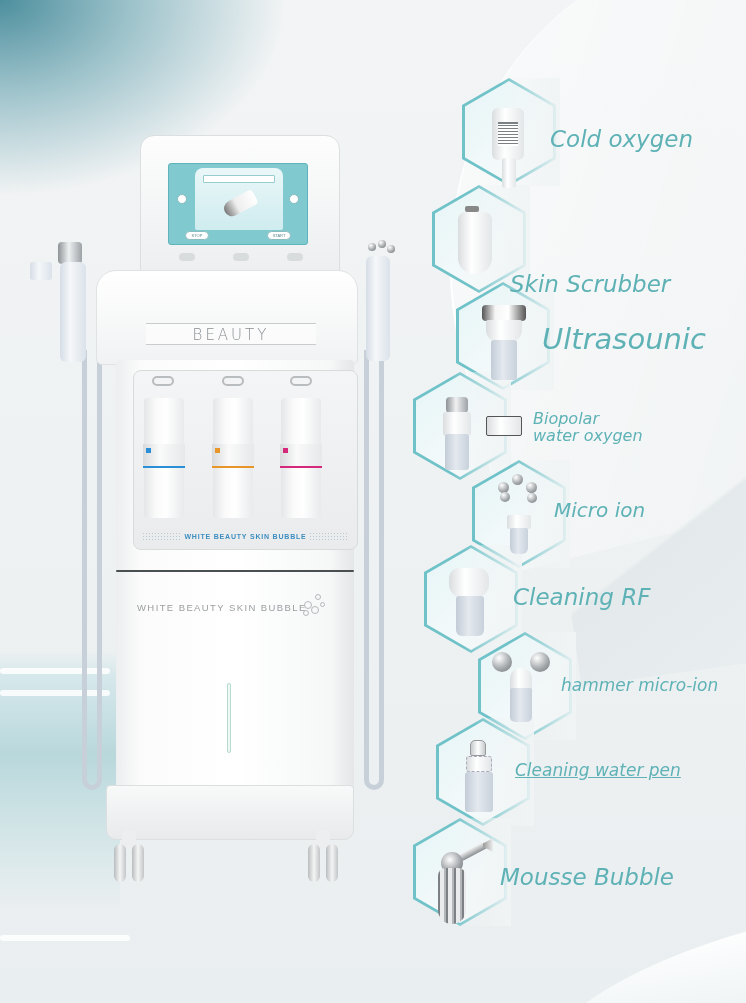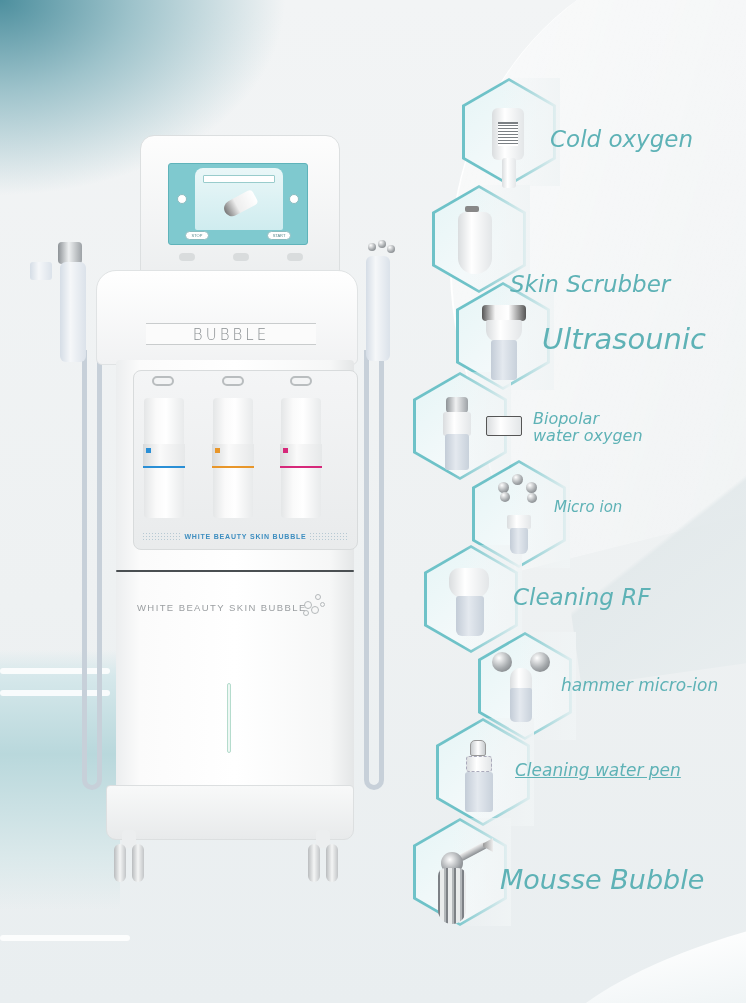--- a/index.html
+++ b/index.html
@@ -235,21 +235,21 @@
       <div class="screen-pill" style="left:16px;">STOP</div>
       <div class="screen-pill" style="right:16px;">START</div>
     </div>
     <div class="knob" style="left:38px;"></div>
     <div class="knob" style="left:92px;"></div>
     <div class="knob" style="left:146px;"></div>
   </div>
 
   <div class="head-body"></div>
   <div class="logo-band">
-    <span class="logo-text">BUBBLE</span>
+    <span class="logo-text">BEAUTY</span>
   </div>
 
   <div class="cabinet"></div>
 
   <div class="bottle-window">
     <div class="window-handle" style="left:18px;"></div>
     <div class="window-handle" style="left:88px;"></div>
     <div class="window-handle" style="left:156px;"></div>
 
     <div class="bottle" style="left:10px;">
@@ -342,21 +342,21 @@
   <div>
     <div class="hex" style="left:472px;top:460px;"></div>
     <div class="hex-fade" style="left:510px;top:460px;"></div>
     <div class="tool t-metal" style="left:498px;top:482px;width:11px;height:11px;"></div>
     <div class="tool t-metal" style="left:512px;top:474px;width:11px;height:11px;"></div>
     <div class="tool t-metal" style="left:526px;top:482px;width:11px;height:11px;"></div>
     <div class="tool t-metal" style="left:500px;top:492px;width:10px;height:10px;"></div>
     <div class="tool t-metal" style="left:527px;top:493px;width:10px;height:10px;"></div>
     <div class="tool t-white" style="left:507px;top:515px;width:24px;height:14px;border-radius:2px;"></div>
     <div class="tool t-blue" style="left:510px;top:528px;width:18px;height:26px;border-radius:2px 2px 6px 6px;"></div>
-    <div class="tool-label" style="left:554px;top:498px;font-size:15px;">Micro ion</div>
+    <div class="tool-label" style="left:554px;top:498px;font-size:20px;">Micro ion</div>
   </div>
 
   <div>
     <div class="hex" style="left:424px;top:545px;"></div>
     <div class="hex-fade" style="left:462px;top:545px;"></div>
     <div class="tool t-white" style="left:449px;top:568px;width:40px;height:30px;border-radius:10px 10px 14px 14px;"></div>
     <div class="tool t-blue" style="left:456px;top:596px;width:28px;height:40px;border-radius:3px 3px 6px 6px;"></div>
     <div class="tool-label" style="left:513px;top:584px;font-size:23px;">Cleaning RF</div>
   </div>
 
@@ -379,15 +379,15 @@
     <div class="tool-label" style="left:515px;top:760px;font-size:17px;text-decoration:underline;">Cleaning water pen</div>
   </div>
 
   <div>
     <div class="hex" style="left:413px;top:818px;"></div>
     <div class="hex-fade" style="left:451px;top:818px;"></div>
     <div class="tool" style="left:458px;top:848px;width:30px;height:7px;background:linear-gradient(180deg,#eee,#8a8e92);transform:rotate(-28deg);border-radius:3px;"></div>
     <div class="tool" style="left:483px;top:838px;width:10px;height:14px;background:linear-gradient(90deg,#999,#eee);clip-path:polygon(0 40%,100% 0,100% 100%,0 60%);"></div>
     <div class="tool" style="left:441px;top:852px;width:22px;height:22px;background:radial-gradient(circle at 40% 35%,#fff,#9a9ea2 60%,#6d7175);border-radius:50%;"></div>
     <div class="tool" style="left:438px;top:868px;width:28px;height:56px;background:repeating-linear-gradient(90deg,#7d8186 0 2px,#e9ebec 2px 6px,#b3b7ba 6px 8px);border-radius:8px 8px 14px 14px;"></div>
-    <div class="tool-label" style="left:500px;top:864px;font-size:27px;">Mousse Bubble</div>
+    <div class="tool-label" style="left:500px;top:864px;font-size:23px;">Mousse Bubble</div>
   </div>
 </div>
 
 </body></html>

